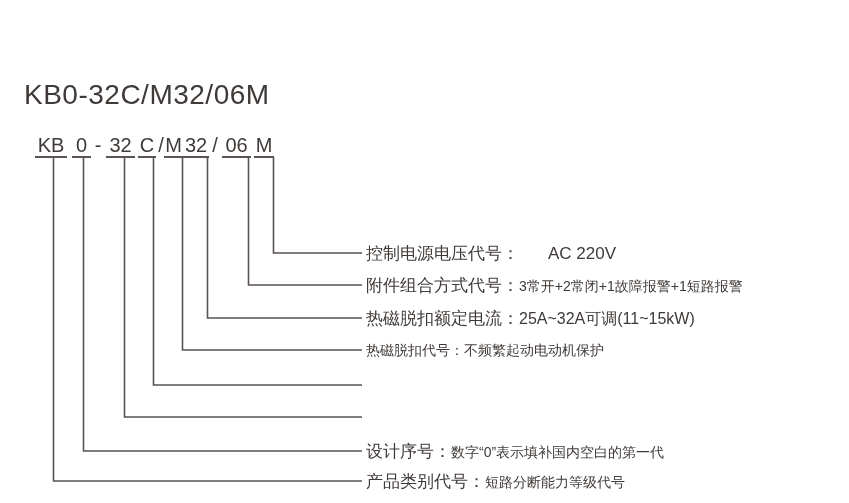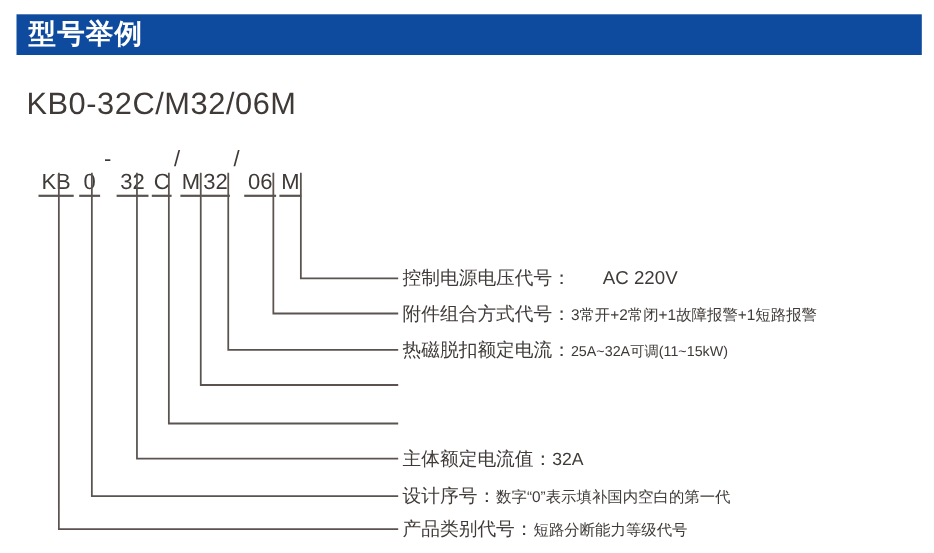--- a/index.html
+++ b/index.html
@@ -44,21 +44,21 @@
   }
   .seg{
     position:absolute;
     top:134px;height:22px;
     font-size:20px;
     line-height:22px;
     text-align:center;
     color:var(--text_dark);
     box-sizing:content-box;
   }
-  .seg.u{border-bottom:2px solid var(--line_gray);margin-top:21px;}
+  .seg.u{border-bottom:2px solid var(--line_gray);}
   .s0{left:35px;width:32px;}
   .s1{left:72px;width:19px;}
   .s2{left:91px;width:14px;}
   .s3{left:106px;width:29px;}
   .s4{left:138px;width:18px;}
   .s5{left:156px;width:10px;}
   .s6{left:164px;width:19px;}
   .s7{left:183px;width:26px;}
   .s8{left:210px;width:10px;}
   .s9{left:222px;width:29px;}
@@ -75,35 +75,32 @@
   .row{
     position:absolute;
     left:366px;
     transform:translateY(-50%);
     white-space:nowrap;
   }
   .row .lbl{font-size:17px;}
   .row .val{font-size:14px;}
   .r1{top:253px;}  .r1 .val{font-size:17px;margin-left:29px;}
   .r2{top:285px;}  .r2 .val{font-size:14px;}
-  .r3{top:318px;}  .r3 .val{font-size:13px;}
+  .r3{top:318px;}  .r3 .val{font-size:16px;}
   .r4{top:350px;}  .r4 .lbl{font-size:14px;} .r4 .val{font-size:14px;}
   .r5{top:385px;}  .r5 .val{font-size:14px;}
   .r6{top:417px;}  .r6 .val{font-size:16px;}
   .r7{top:451px;}  .r7 .val{font-size:14px;text-align:right;}
   .r8{top:481px;}  .r8 .val{font-size:14px;}
 </style>
 </head>
 <body>
 
 <div class="page">
 
-  <div class="banner">
-    <span class="title">型号举例</span>
-  </div>
 
   <div class="model-heading">KB0-32C/M32/06M</div>
 
   <div>
     <span class="seg s0 u">KB</span>
     <span class="seg s1 u">0</span>
     <span class="seg s2">-</span>
     <span class="seg s3 u">32</span>
     <span class="seg s4 u">C</span>
     <span class="seg s5">/</span>
@@ -127,22 +124,22 @@
 
   <div class="row r1">
     <span class="lbl">控制电源电压代号：</span><span class="val">AC 220V</span>
   </div>
   <div class="row r2">
     <span class="lbl">附件组合方式代号：</span><span class="val">3常开+2常闭+1故障报警+1短路报警</span>
   </div>
   <div class="row r3">
     <span class="lbl">热磁脱扣额定电流：</span><span class="val">25A~32A可调(11~15kW)</span>
   </div>
-  <div class="row r6">
-    <span class="lbl">主体额定电流值：</span><span class="val">32A</span>
+  <div class="row r4">
+    <span class="lbl">热磁脱扣代号：</span><span class="val">不频繁起动电动机保护</span>
   </div>
   <div class="row r7">
     <span class="lbl">设计序号：</span><span class="val">数字“0”表示填补国内空白的第一代</span>
   </div>
   <div class="row r8">
     <span class="lbl">产品类别代号：</span><span class="val">短路分断能力等级代号</span>
   </div>
 
 </div>
 

